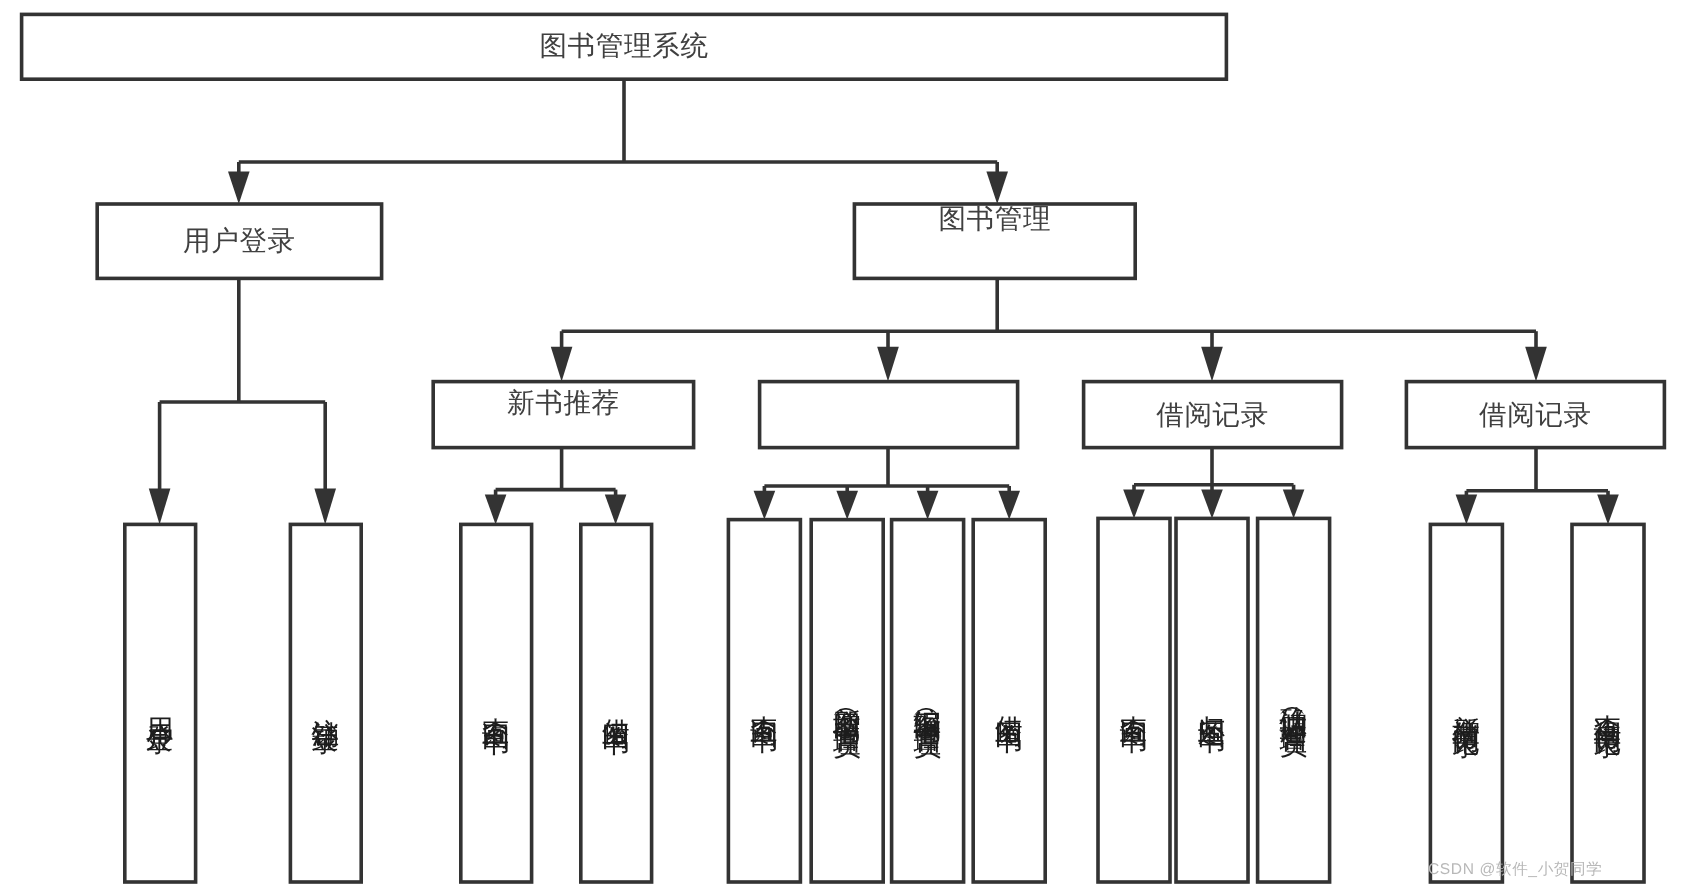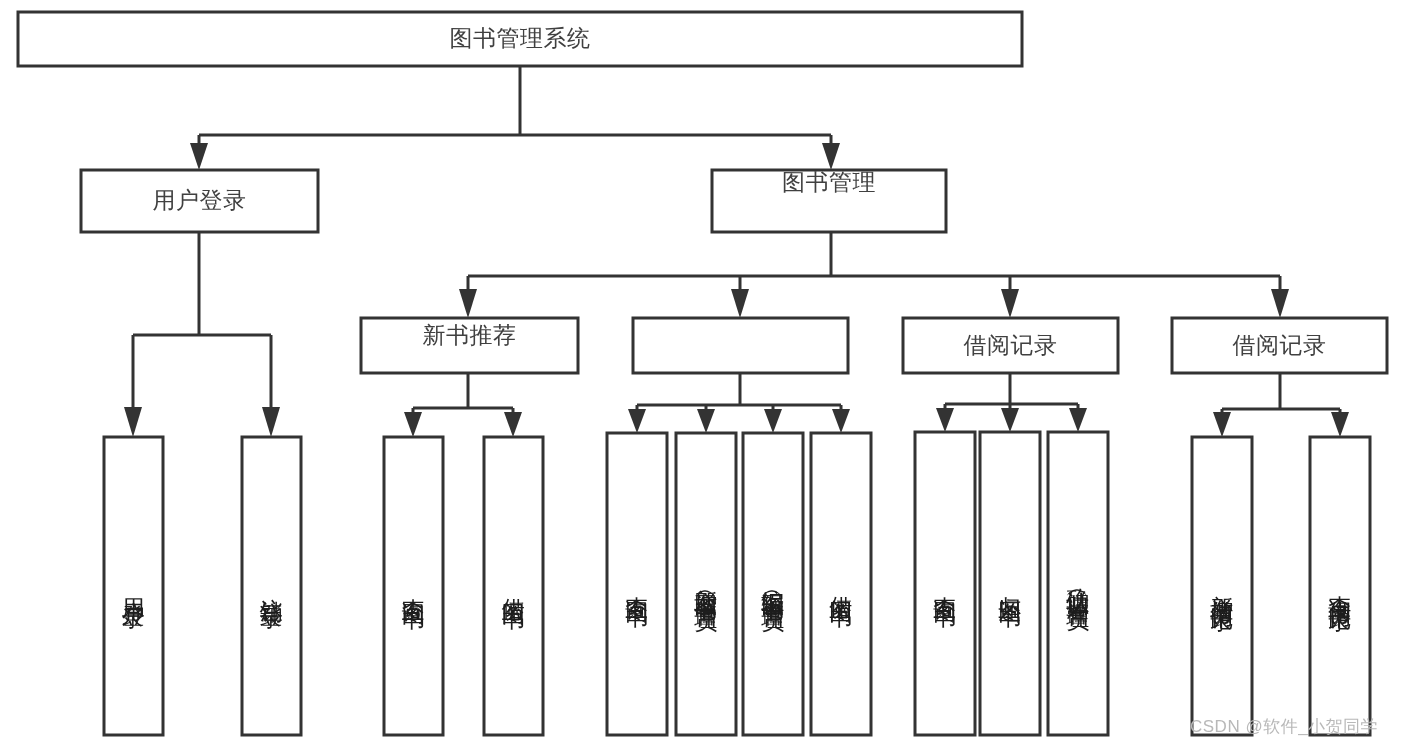--- a/index.html
+++ b/index.html
@@ -65,21 +65,21 @@
   }
   .node-label-v > span {
     writing-mode: vertical-rl;
     text-orientation: upright;
     letter-spacing: 3px;
     text-align: center;
   }
   .watermark {
     position: absolute;
     color: #b8b8b8;
-    font-size: 17px;
+    font-size: 13px;
     letter-spacing: 0.5px;
     white-space: nowrap;
     font-family: "Liberation Sans", "DejaVu Sans", sans-serif;
   }
 </style>
 </head>
 <body>
 
 <div id="diagram-root">
 

